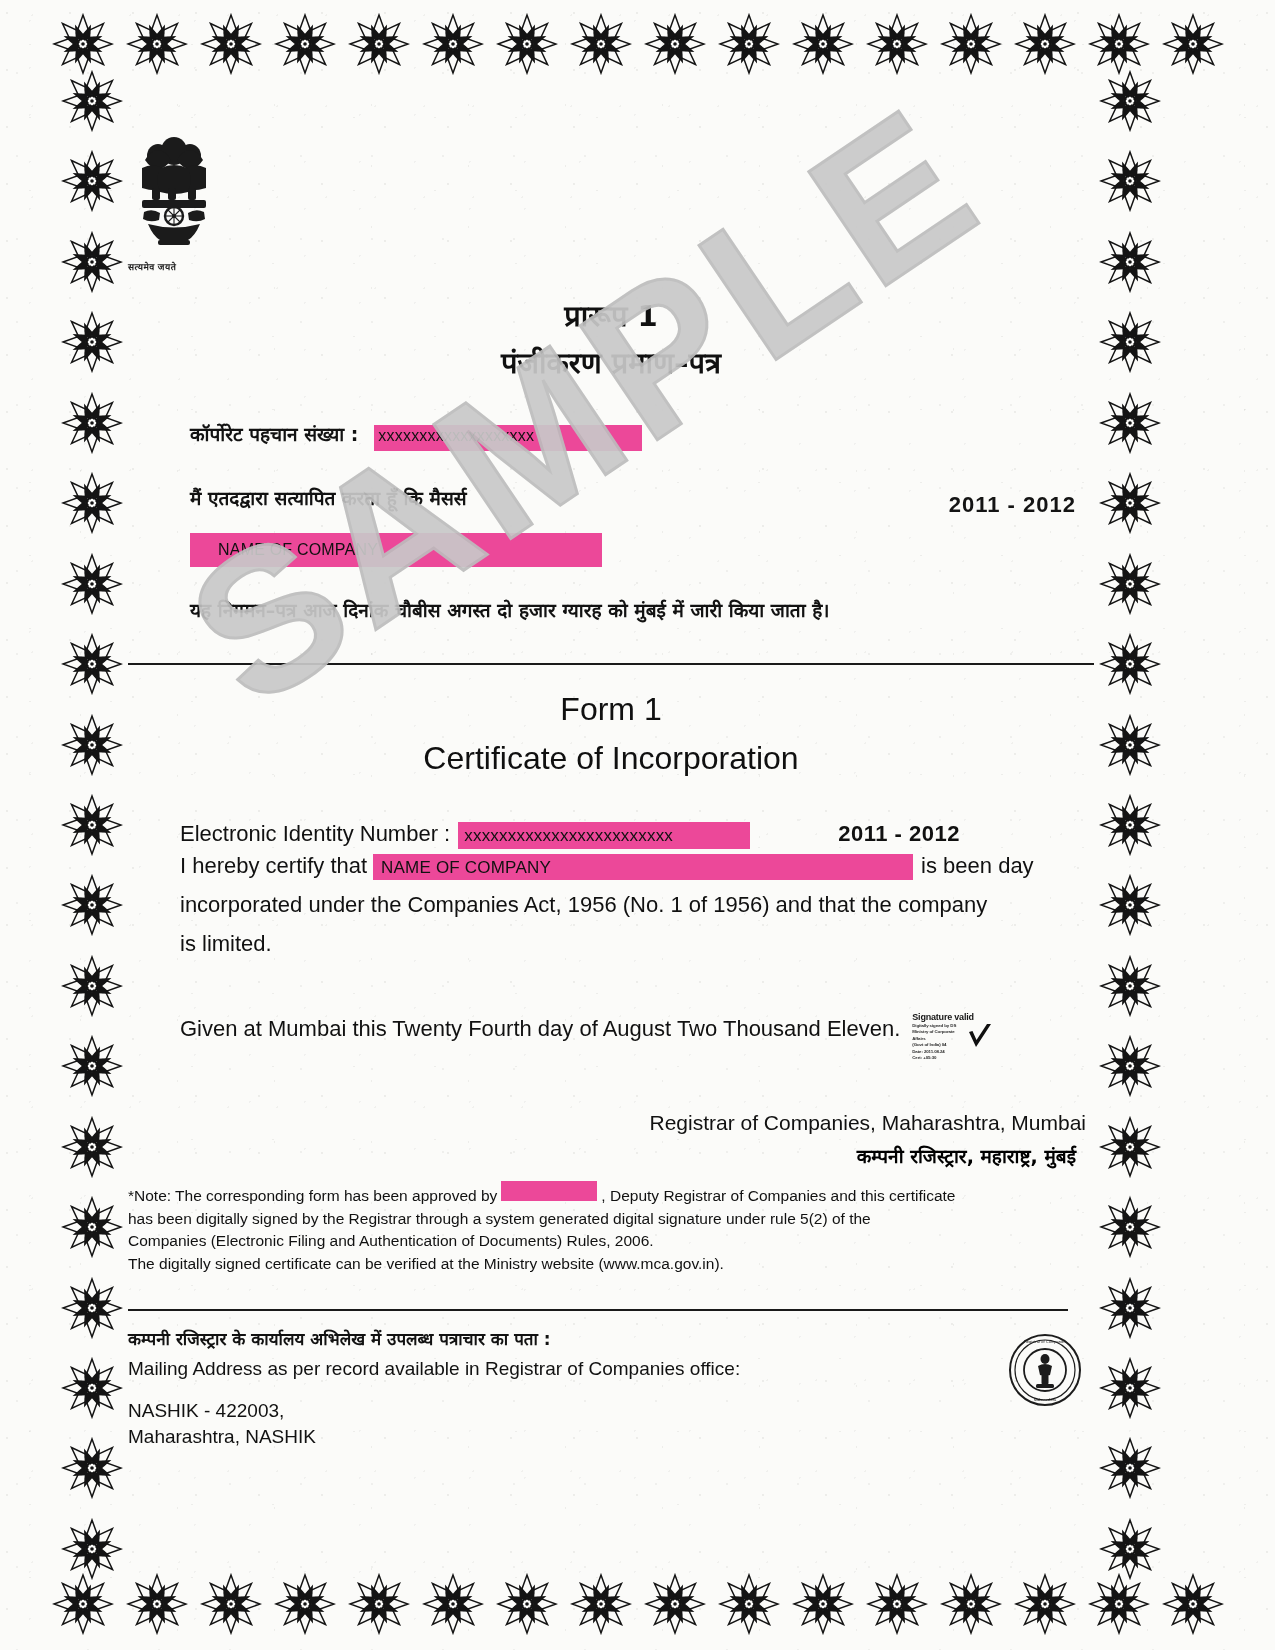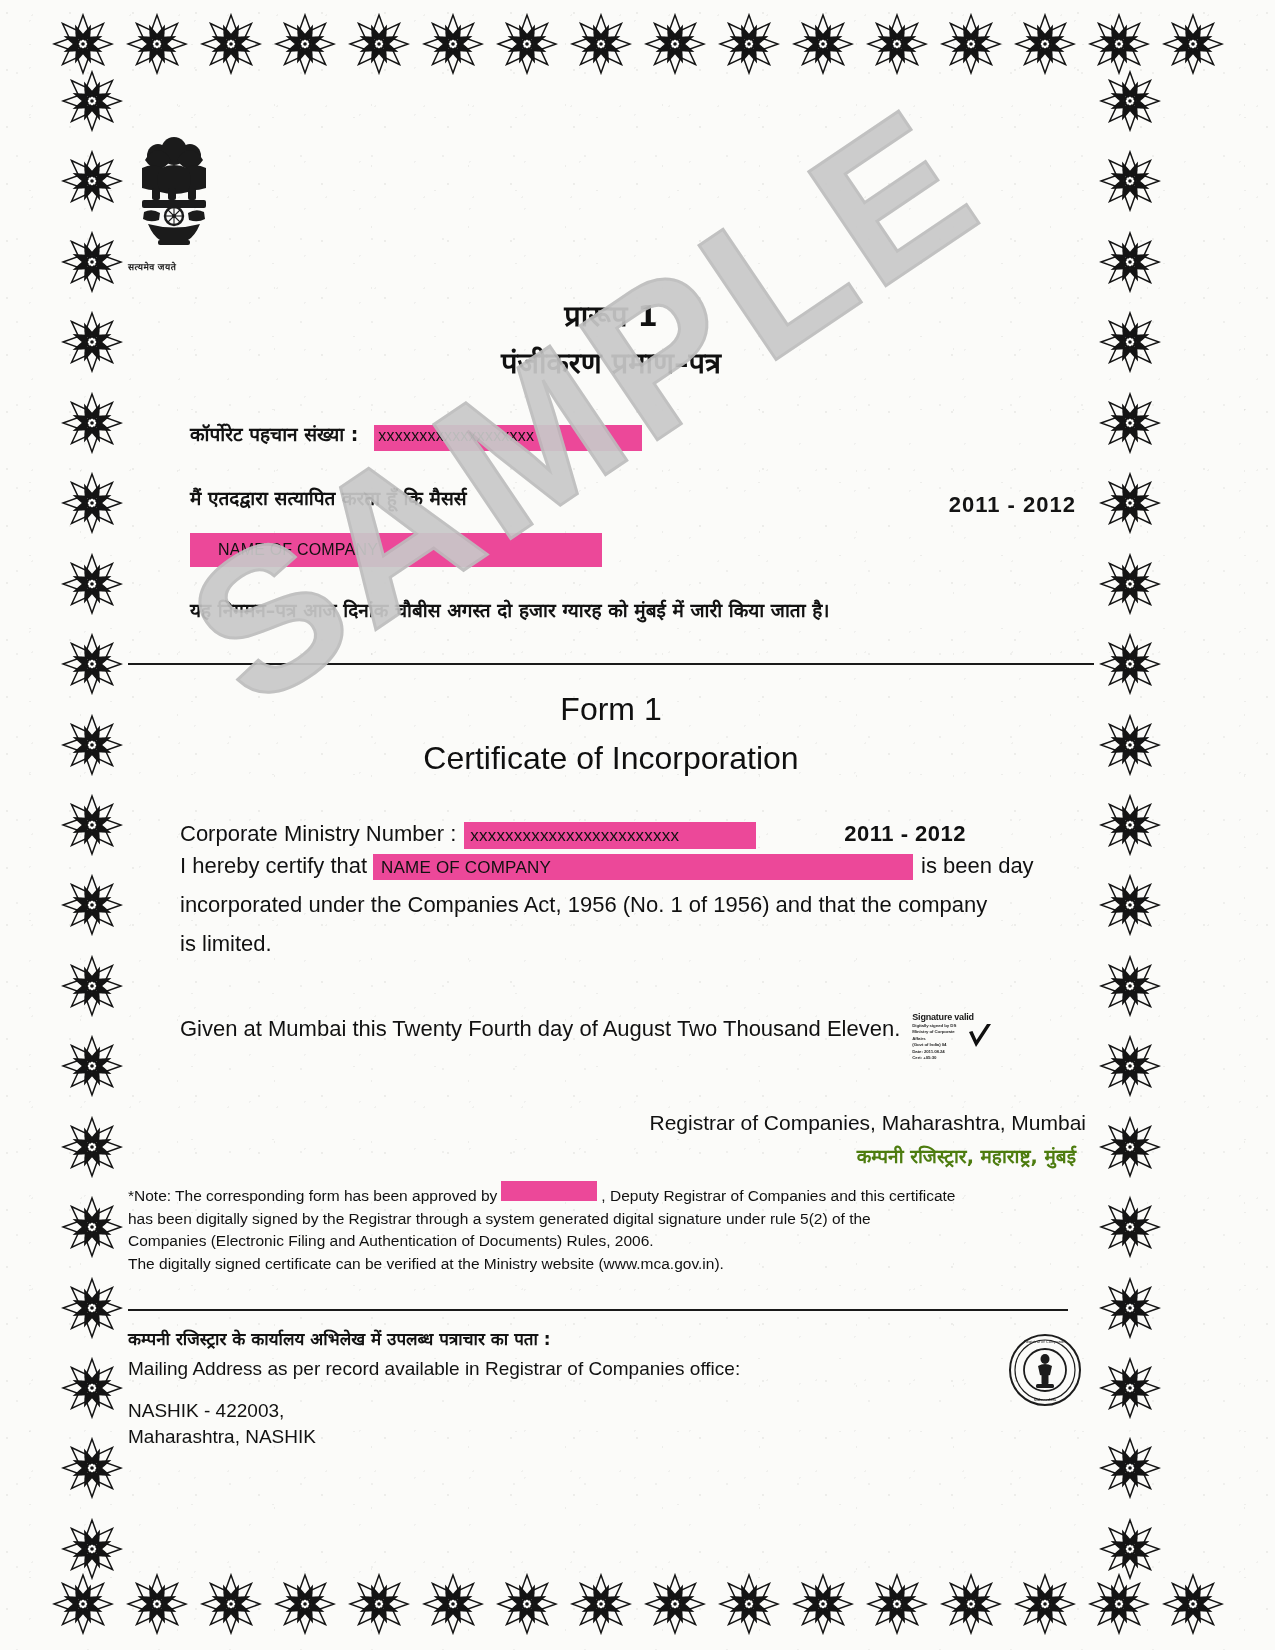--- a/index.html
+++ b/index.html
@@ -268,21 +268,21 @@
     font-size: 21px;
     color: #111;
     padding-right: 8px;
   }
   .registrar-hi {
     margin-top: 8px;
     text-align: right;
     font-family: "DejaVu Sans", sans-serif;
     font-size: 19px;
     font-weight: bold;
-    color: #4d7c0f;
+    color: #000000;
     padding-right: 18px;
   }
 
   .note {
     margin-top: 12px;
     font-size: 15.5px;
     line-height: 1.45;
     color: #111;
     padding-right: 4px;
   }
@@ -2404,21 +2404,21 @@
     <hr class="divider">
 
     
     <div class="en-title en-title-1">Form 1</div>
     <div class="en-title en-title-2">Certificate of Incorporation</div>
 
     
     <div class="en-block en-body">
 
       <div class="line-cin">
-        <span>Corporate Ministry Number :</span>
+        <span>Electronic Identity Number :</span>
         <span class="redact cin-en-box">xxxxxxxxxxxxxxxxxxxxxxxx</span>
         <span class="year-en">2011 - 2012</span>
       </div>
 
       <div class="line-certify">
         <span>I hereby certify that</span>
         <span class="redact company-en-box">NAME OF COMPANY</span>
         <span class="tail-certify">is been day</span>
       </div>
 

